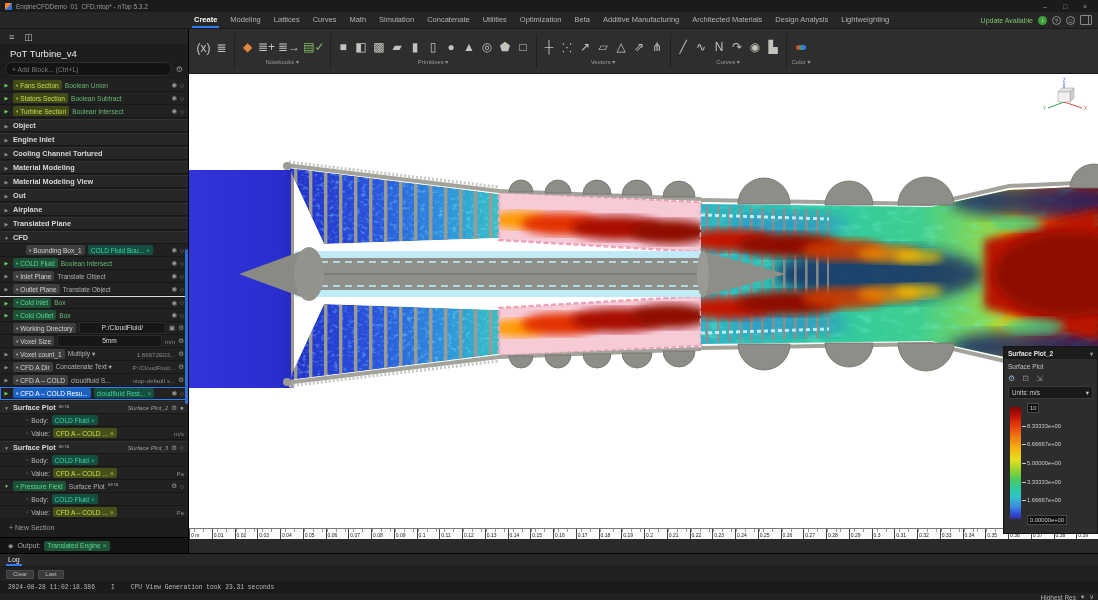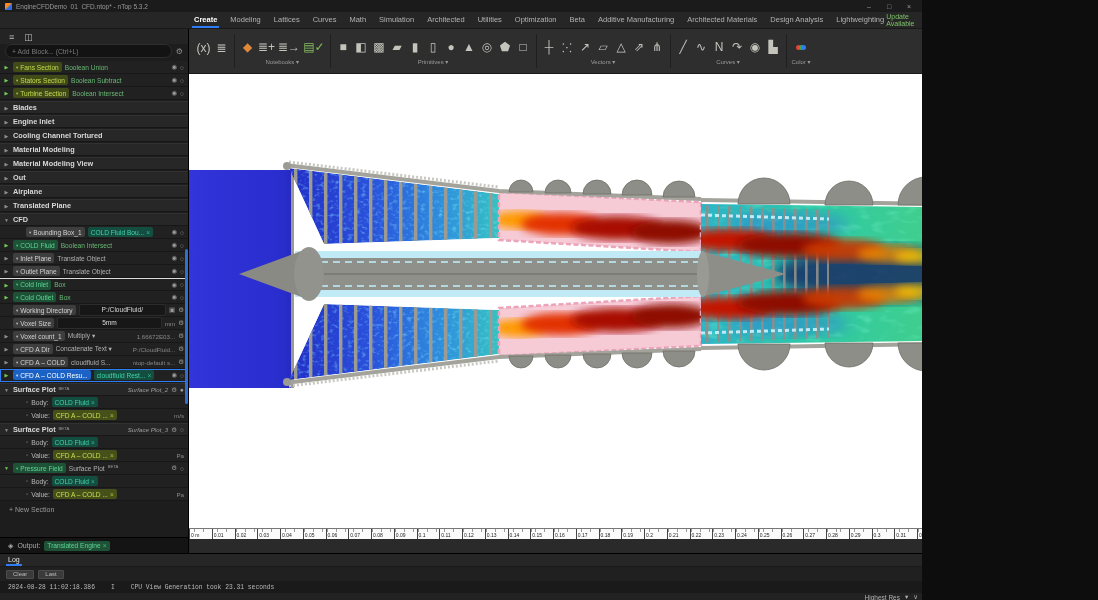--- a/index.html
+++ b/index.html
@@ -1,16 +1,16 @@
 <!DOCTYPE html>
 <html><head>
 <meta charset="utf-8">
 <style>
   html,body{margin:0;padding:0;background:#0d0d0d;}
-  .app{width:922px;height:600px;position:relative;background:#fef9c3;overflow:hidden;
+  .app{width:1098px;height:600px;position:relative;background:#fef9c3;overflow:hidden;
        font-family:"Liberation Sans",sans-serif;font-size:8px;color:#ccc;}
   
   .titlebar{height:12px;background:#1b1b1b;display:flex;align-items:center;padding:0 5px;gap:4px;}
   .applogo{width:7px;height:7px;border-radius:1px;background:linear-gradient(135deg,#ff8a1e 40%,#2a6fe8 60%);flex:none;}
   .wtitle{font-size:6.5px;color:#9a9a9a;flex:1;white-space:nowrap;overflow:hidden;}
   .wbtn{font-size:7px;color:#9a9a9a;width:16px;text-align:center;cursor:default;}
   
   .menubar{height:16px;background:#262626;display:flex;align-items:center;border-bottom:1px solid #191919;}
   .tabs{display:flex;gap:9px;margin-left:192px;align-items:center;height:100%;}
   .tab{color:#b2b2b2;font-size:7.5px;height:100%;display:flex;align-items:center;border-bottom:2px solid transparent;padding:0 2px;box-sizing:border-box;cursor:pointer;white-space:nowrap;}
@@ -116,21 +116,21 @@
   </div>
 
   <div class="menubar">
     <div class="tabs">
         <span class="tab active">Create</span>
         <span class="tab">Modeling</span>
         <span class="tab">Lattices</span>
         <span class="tab">Curves</span>
         <span class="tab">Math</span>
         <span class="tab">Simulation</span>
-        <span class="tab">Architected</span>
+        <span class="tab">Concatenate</span>
         <span class="tab">Utilities</span>
         <span class="tab">Optimization</span>
         <span class="tab">Beta</span>
         <span class="tab">Additive Manufacturing</span>
         <span class="tab">Architected Materials</span>
         <span class="tab">Design Analysis</span>
         <span class="tab">Lightweighting</span>
       </div>
     <div class="mright">
       <span class="upd">Update Available</span>
@@ -142,20 +142,21 @@
   </div>
 
   <div class="content">
 
     <div class="leftcol">
       <div class="iconrow">
         <span>≡</span>
         <span>◫</span>
       </div>
       <div class="sidebar">
+        <div class="sbtitle">PoT Turbine_v4</div>
         <div class="addrow">
           <div class="addinput">+ Add Block... (Ctrl+L)</div>
           <span class="gearbtn">⚙</span>
         </div>
         <div>
             <div class="brow">
               <span class="exp g">▶</span>
               <span class="chip olive">
                 <span class="cicon">▾</span>
                 <span>Fans Section</span>
@@ -185,21 +186,21 @@
                 <span>Turbine Section</span>
               </span>
               <span class="vtext green">Boolean Intersect</span>
               <span class="rside">
                 <span class="ricon">◉</span>
                 <span class="ricon">○</span>
               </span>
             </div>
             <div class="brow sect">
               <span class="exp">▶</span>
-              <span class="sname">Blades</span>
+              <span class="sname">Object</span>
               <span class="rside"></span>
             </div>
             <div class="brow sect">
               <span class="exp">▶</span>
               <span class="sname">Engine Inlet</span>
               <span class="rside"></span>
             </div>
             <div class="brow sect">
               <span class="exp">▶</span>
               <span class="sname">Cooling Channel Tortured</span>

